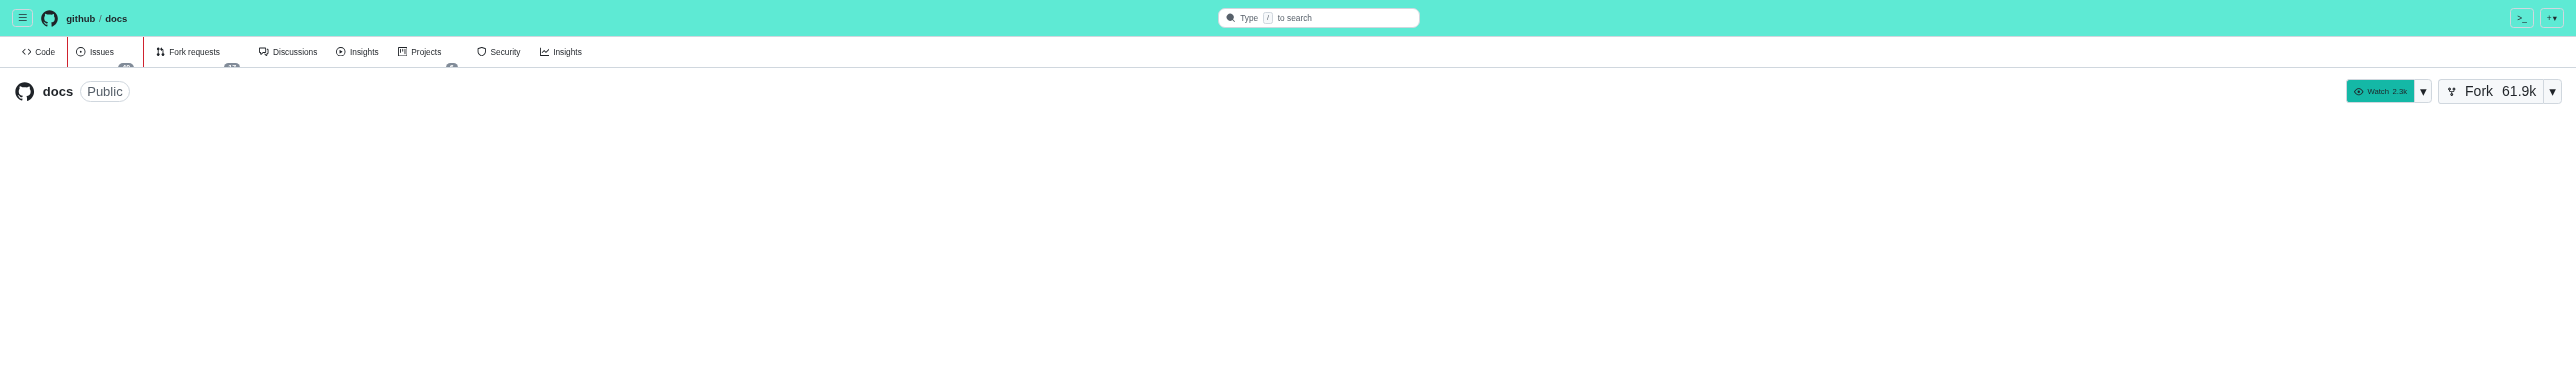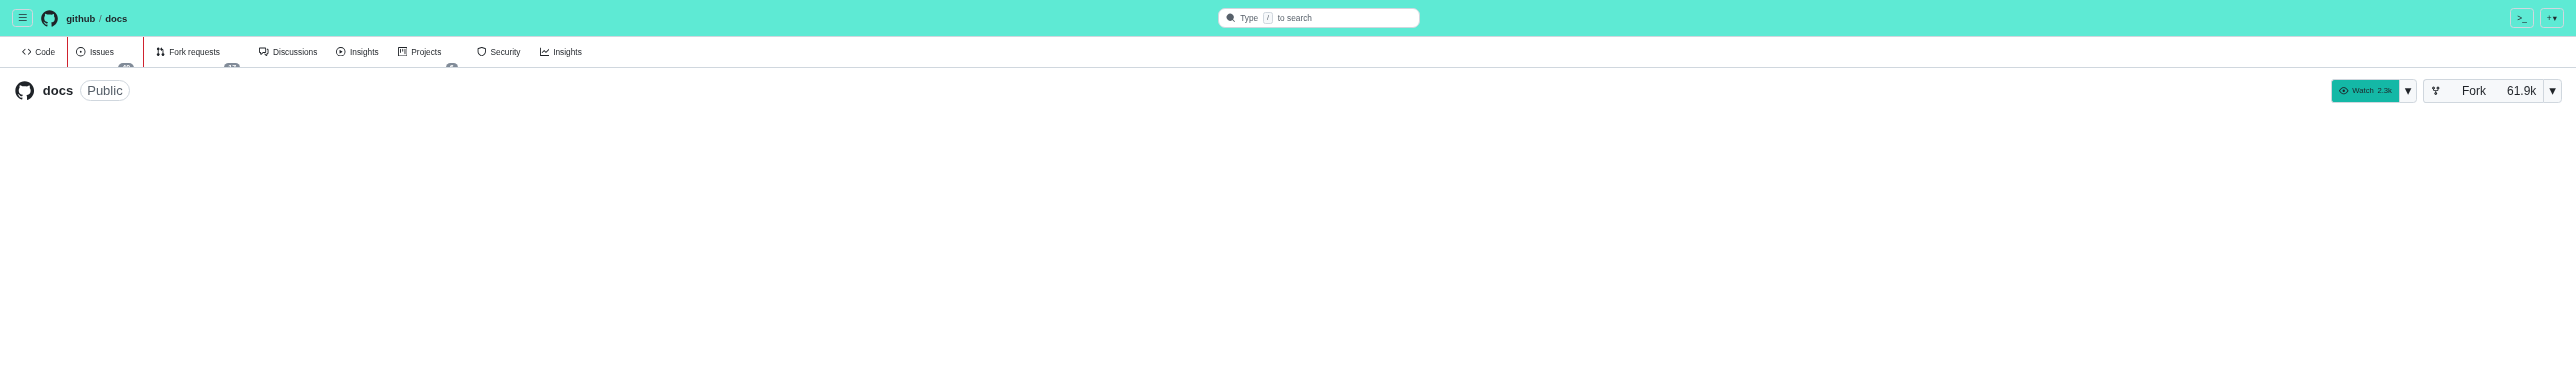--- a/index.html
+++ b/index.html
@@ -239,28 +239,28 @@
       border-left: 0.6px solid #d0d7de;
       border-radius: 0 3.6px 3.6px 0;
       background: #f6f8fa;
       cursor: pointer;
       color: #1f2328;
     }
 
     .fork-main {
       display: flex;
       align-items: center;
-      gap: 21px;
+      gap: 9px;
       padding: 3.6px 7.1px;
       border: 0.6px solid #d0d7de;
       border-right: none;
       border-radius: 3.6px 0 0 3.6px;
       background: #f6f8fa;
       cursor: pointer;
-      font-size: 12px;
+      font-size: 14px;
       font-weight: 500;
       color: #1f2328;
     }
   </style>
 </head>
 <body>
 
 <nav class="navbar">
   <div class="nav-left">
     <button class="hamburger-btn">

